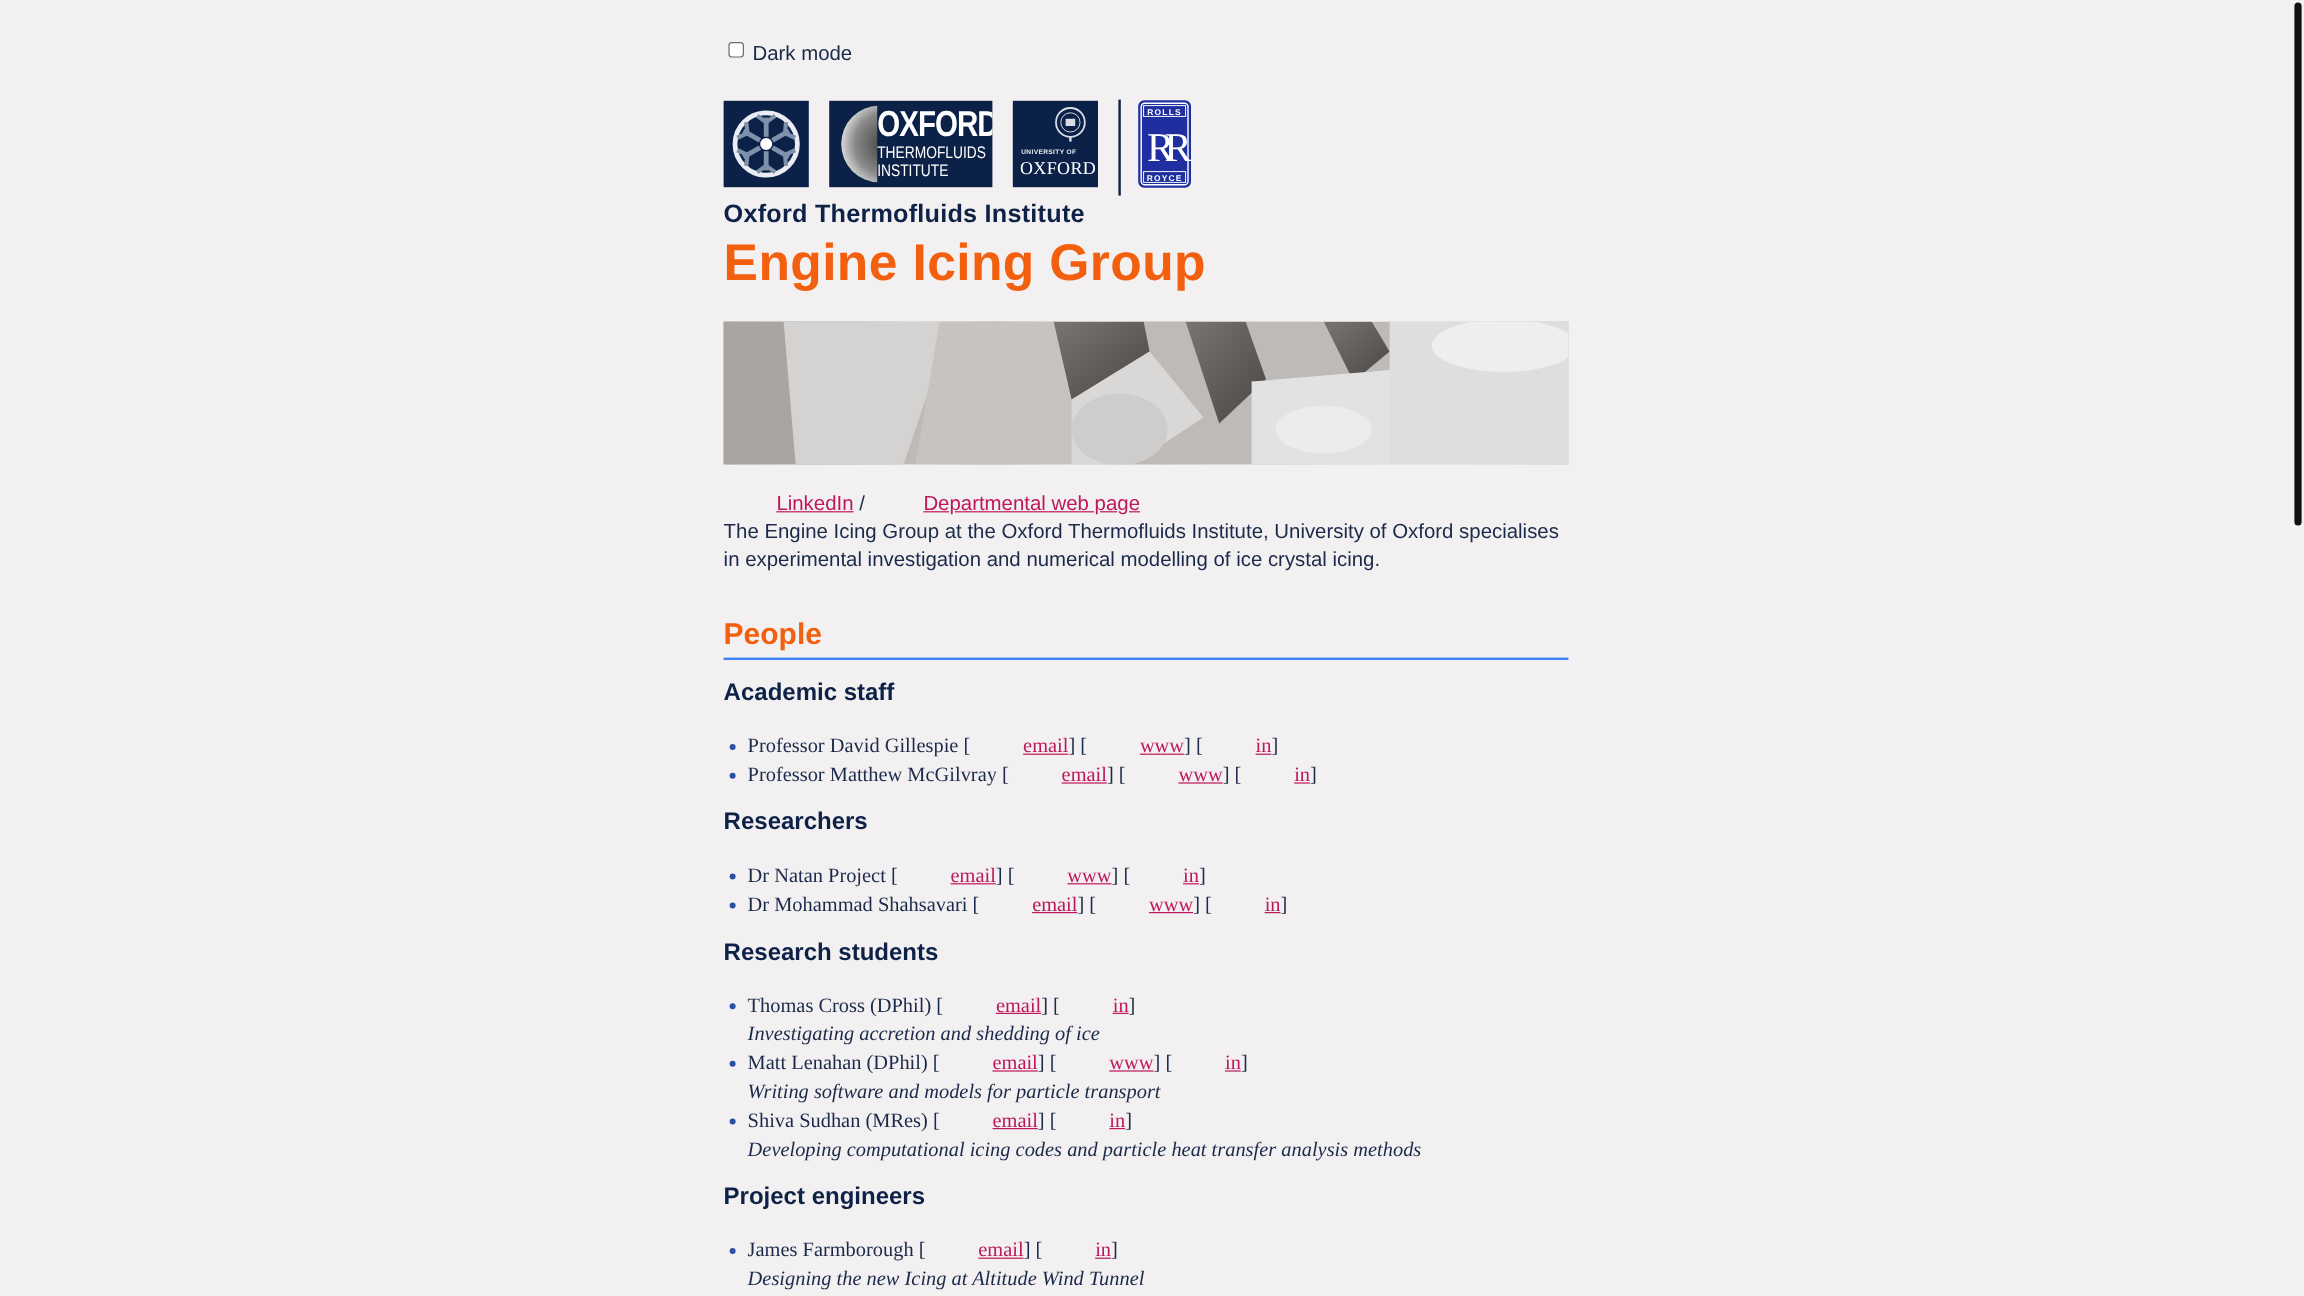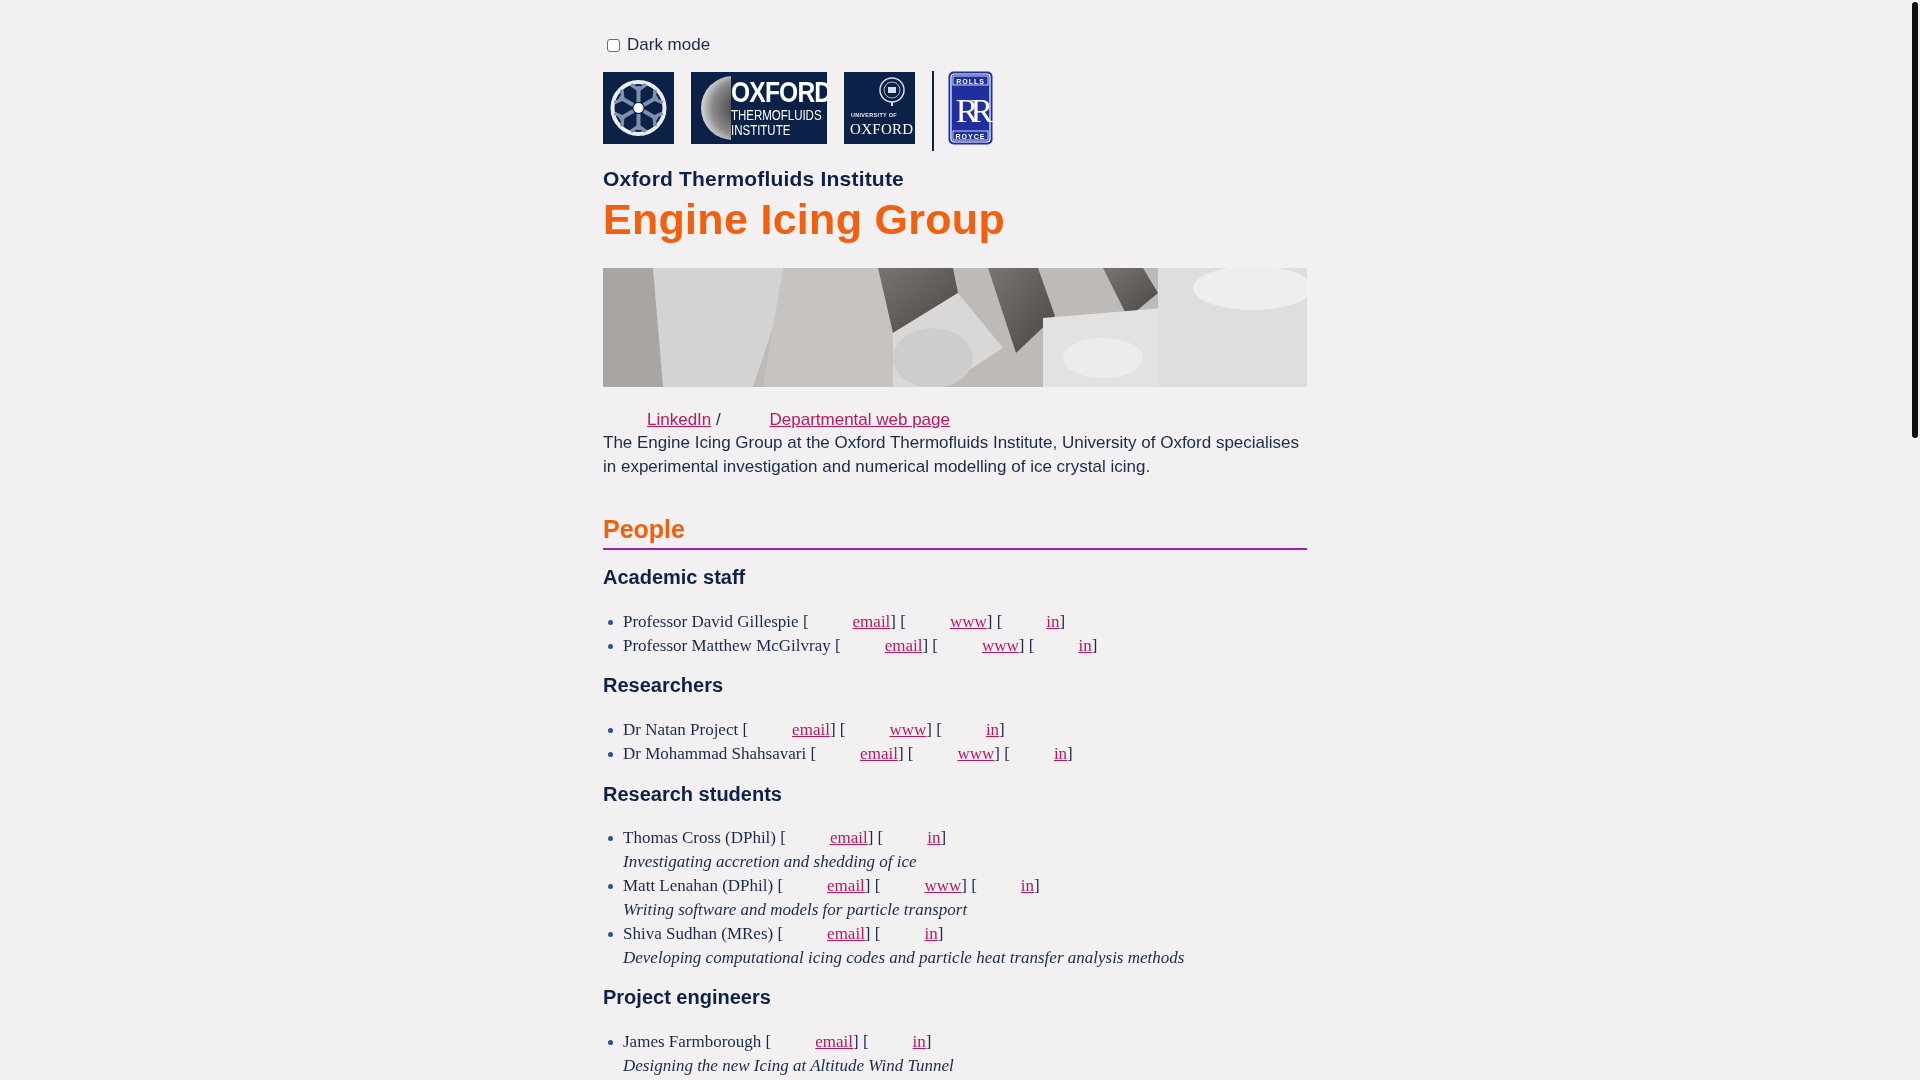--- a/index.html
+++ b/index.html
@@ -14,35 +14,34 @@
     position: absolute;
     left: 603px;
     top: 0;
     width: 704px;
   }
   .dark-toggle {
     position: absolute;
     top: 35px;
     left: 0;
     display: flex;
-    align-items: center;
     font-size: 17px;
     color: #1b2a4a;
   }
   .dark-toggle .cb {
     width: 13px; height: 13px;
     border: 1px solid #6c6c6c;
     border-radius: 3px;
     background: #fff;
     margin-left: 4px;
     margin-right: 7px;
   }
   .logos {
     position: absolute;
-    top: 71px;
+    top: 83px;
     left: 0;
     height: 80px;
     width: 420px;
     text-decoration: underline;
   }
   .logo { position: absolute; }
   .logo-icing { left: 0; top: 1px; width: 71px; height: 72px; background: #0c2148; }
   .logo-oti { left: 88px; top: 1px; width: 136px; height: 72px; background: #0c2148; overflow: hidden; }
   .logo-oxford { left: 241px; top: 1px; width: 71px; height: 72px; background: #0c2148; }
   .logo-divider { left: 329px; top: 0; width: 2px; height: 80px; background: #0c2148; }
@@ -92,21 +91,21 @@
     color: #1b2a4a;
   }
   .section-title {
     position: absolute;
     top: 515px; left: 0;
     width: 704px;
     font-size: 25px;
     font-weight: bold;
     color: #f2600f;
     padding-bottom: 4px;
-    border-bottom: 2px solid #a21caf;
+    border-bottom: 2px solid #3b82f6;
     height: 35px;
   }
   .sub {
     position: absolute;
     left: 0;
     font-size: 20px;
     font-weight: bold;
     color: #0e2247;
   }
   ul.people {

